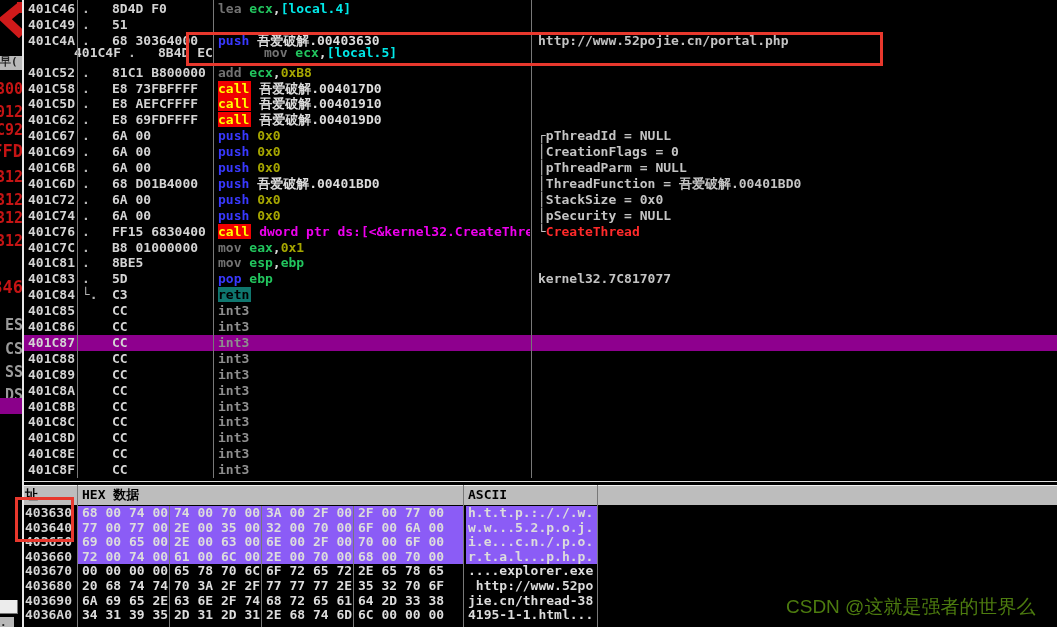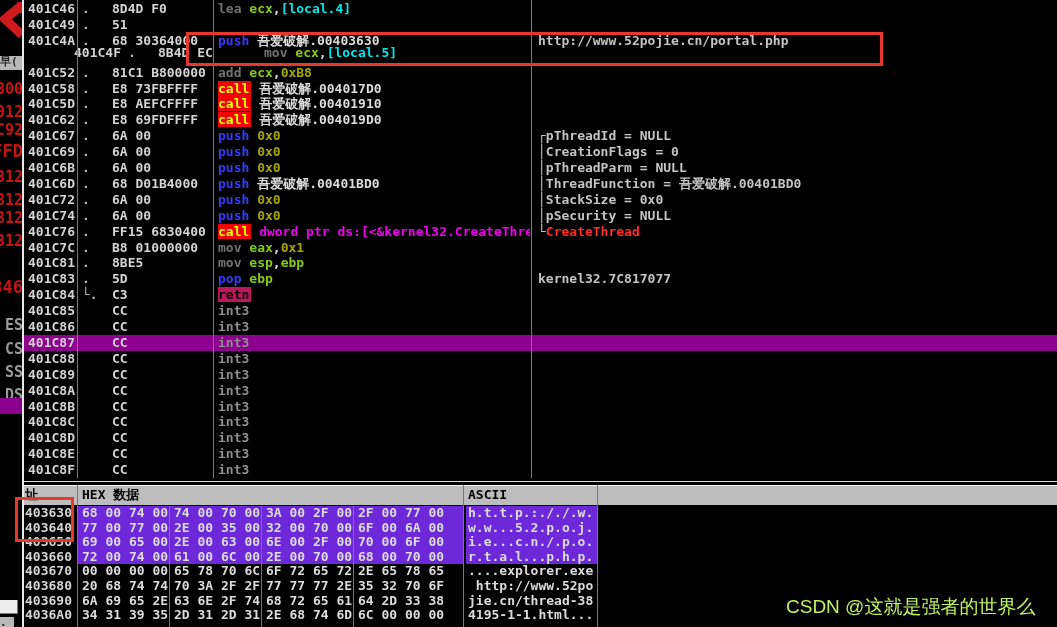--- a/index.html
+++ b/index.html
@@ -23,52 +23,52 @@
   .drow{position:absolute;left:24px;right:0;height:15.9px;line-height:15.9px;white-space:pre;}
   .drow.sel{background:#8E008E;}
   .drow > span{position:absolute;top:0;}
   .col-a{left:4px;color:#D4D4D4;}
   .col-dot{left:58px;color:#B6B6B6;}
   .col-by{left:88px;color:#D4D4D4;white-space:pre;}
   .col-ins{left:194px;width:312px;overflow:hidden;white-space:pre;}
   .col-cmt{left:514px;white-space:pre;}
   .t-y{color:#737373;}      
   .t-b{color:#3939FF;}      
-  .t-g{color:#84cc16;}      
+  .t-g{color:#22c55e;}      
   .t-c{color:#00E8E8;}      
   .t-o{color:#A6A600;}      
   .t-m{color:#EE00EE;}      
   .t-w{color:#DCDCDC;}      
   .t-gr{color:#8E8E8E;}     
   .t-call{background:#F00000;color:#FFFF00;padding:0 2px;margin-left:-2px;}
-  .t-ret{background:#be185d;color:#000;padding:0 2px;margin-left:-2px;}
+  .t-ret{background:#0f766e;color:#000;padding:0 2px;margin-left:-2px;}
   .c-n{color:#C4C4C4;}
   .c-r{color:#FF2A2A;}
   .cmt-pre{color:#C4C4C4;}
   .vdiv{position:absolute;width:1px;background:#787878;z-index:3;}
 
   
   #splitline{position:absolute;left:22px;top:481px;width:1035px;height:1px;background:#DEDEDE;}
 
   
   #dumphdr{position:absolute;left:22px;top:485px;width:1035px;height:19px;background:#BDBDBD;
     border-top:1px solid #F2F2F2;color:#000;line-height:18px;z-index:2;}
   #dumphdr > span{position:absolute;top:0;}
   #dumprows{position:absolute;left:22px;top:506px;width:1035px;height:152px;overflow:hidden;}
   .hrow{position:absolute;left:0;width:1035px;height:14.6px;line-height:14.6px;white-space:pre;}
   .hrow > span{position:absolute;top:0;box-sizing:border-box;}
   .d-a{left:3px;color:#D4D4D4;}
   .d-g{padding-left:4px;color:#DCDCDC;}
   .d-as{left:444px;width:131px;padding-left:2px;color:#DCDCDC;}
-  .hl{background:#6d28d9;}
+  .hl{background:#8b5cf6;}
 
   
   .rbox{position:absolute;border:3px solid #E8382D;pointer-events:none;z-index:9;}
   #wm{position:absolute;left:786px;top:594px;font-family:"Liberation Sans",sans-serif;
-    font-weight:normal;font-size:19px;color:#bef264;white-space:nowrap;z-index:8;}
+    font-weight:normal;font-size:19px;color:#4d7c0f;white-space:nowrap;z-index:8;}
 </style>
 </head>
 <body>
 
 <div id="screen">
 
   <div id="lstrip">
     <svg width="24" height="36" style="position:absolute;left:0;top:2px;">
       <path d="M22 3 L5 17 L22 33" stroke="#CE1A1A" stroke-width="9" fill="none"></path>
       <rect x="17" y="0" width="6" height="11" fill="#CE1A1A"></rect>

